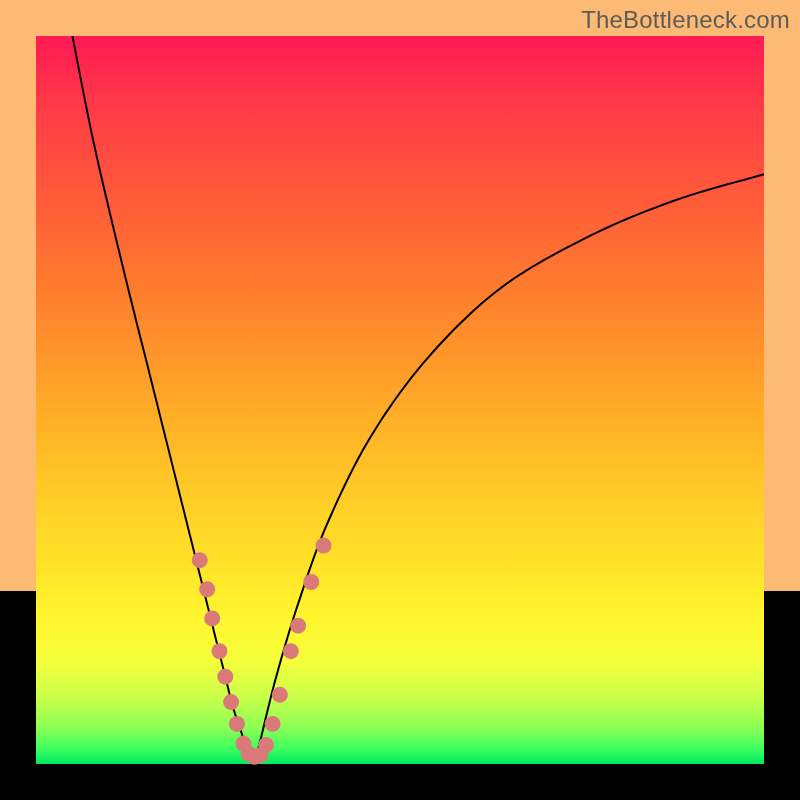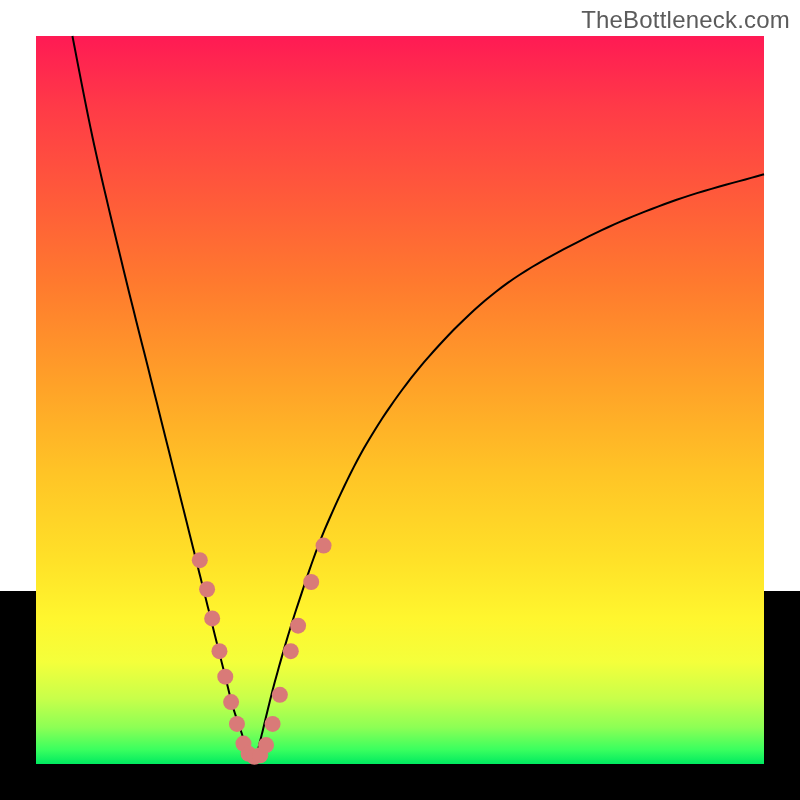--- a/index.html
+++ b/index.html
@@ -9,21 +9,21 @@
     height: 800px;
     background: #000;
     overflow: hidden;
   }
   .frame {
     position: absolute;
     left: 0;
     top: 0;
     width: 800px;
     height: 591px;
-    background: #ffffff;
+    background: #fdba74;
   }
   .plot-area {
     position: absolute;
     left: 36px;
     top: 36px;
     width: 728px;
     height: 728px;
     
     background: linear-gradient(to bottom,
       #ff1a54 0%,

